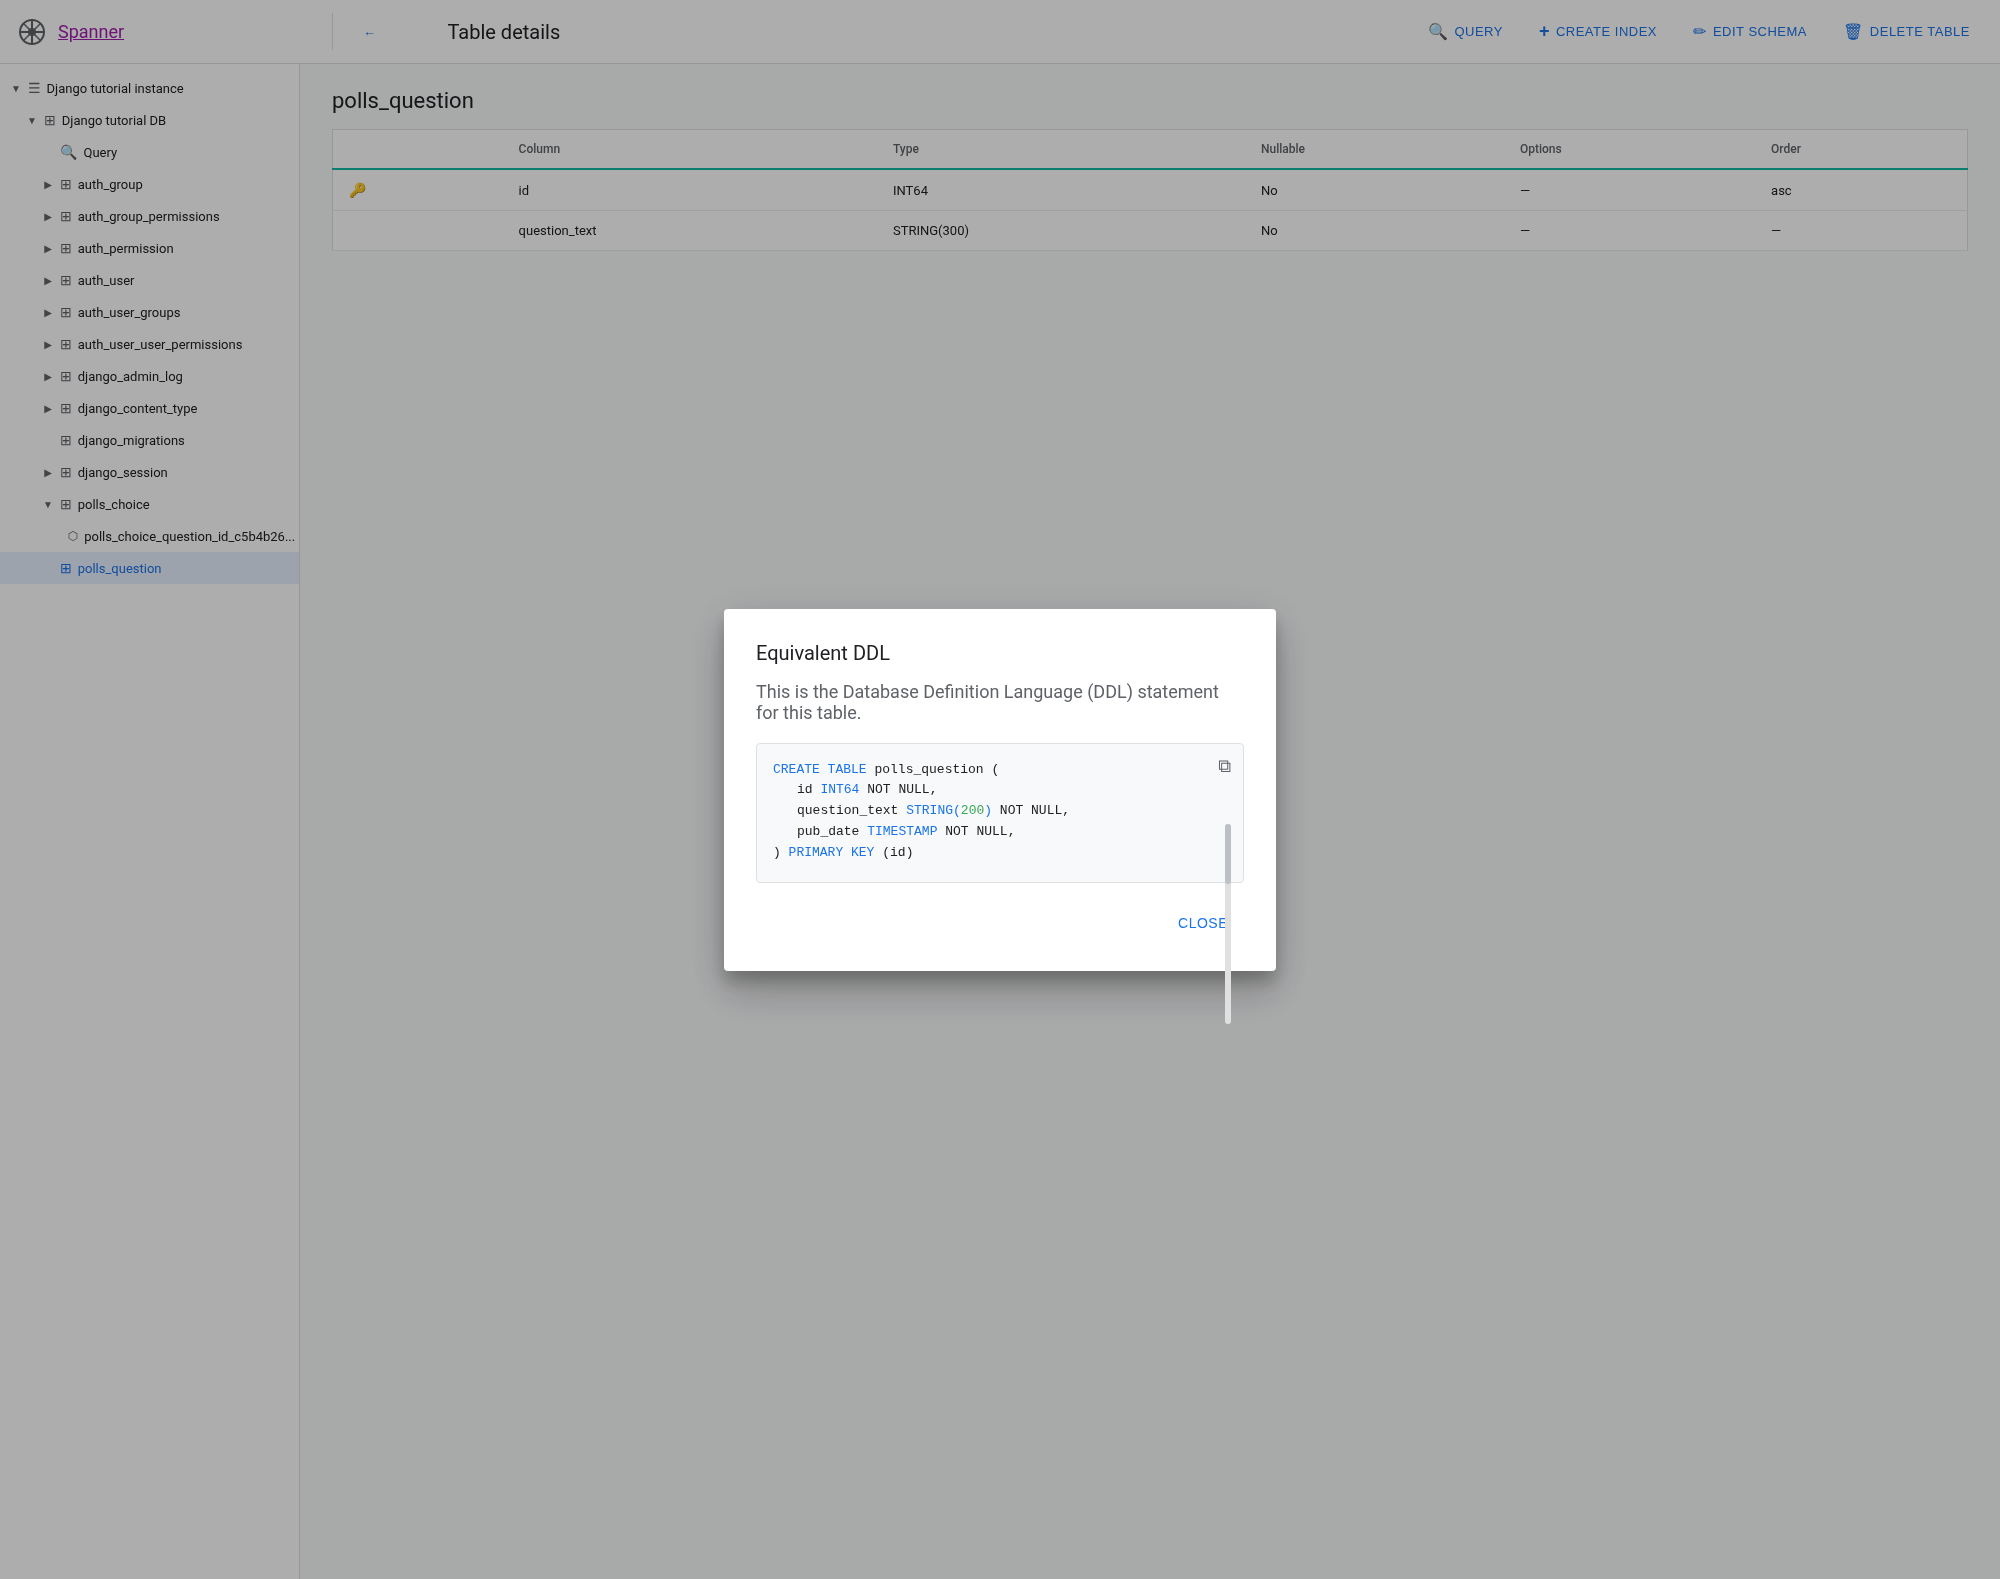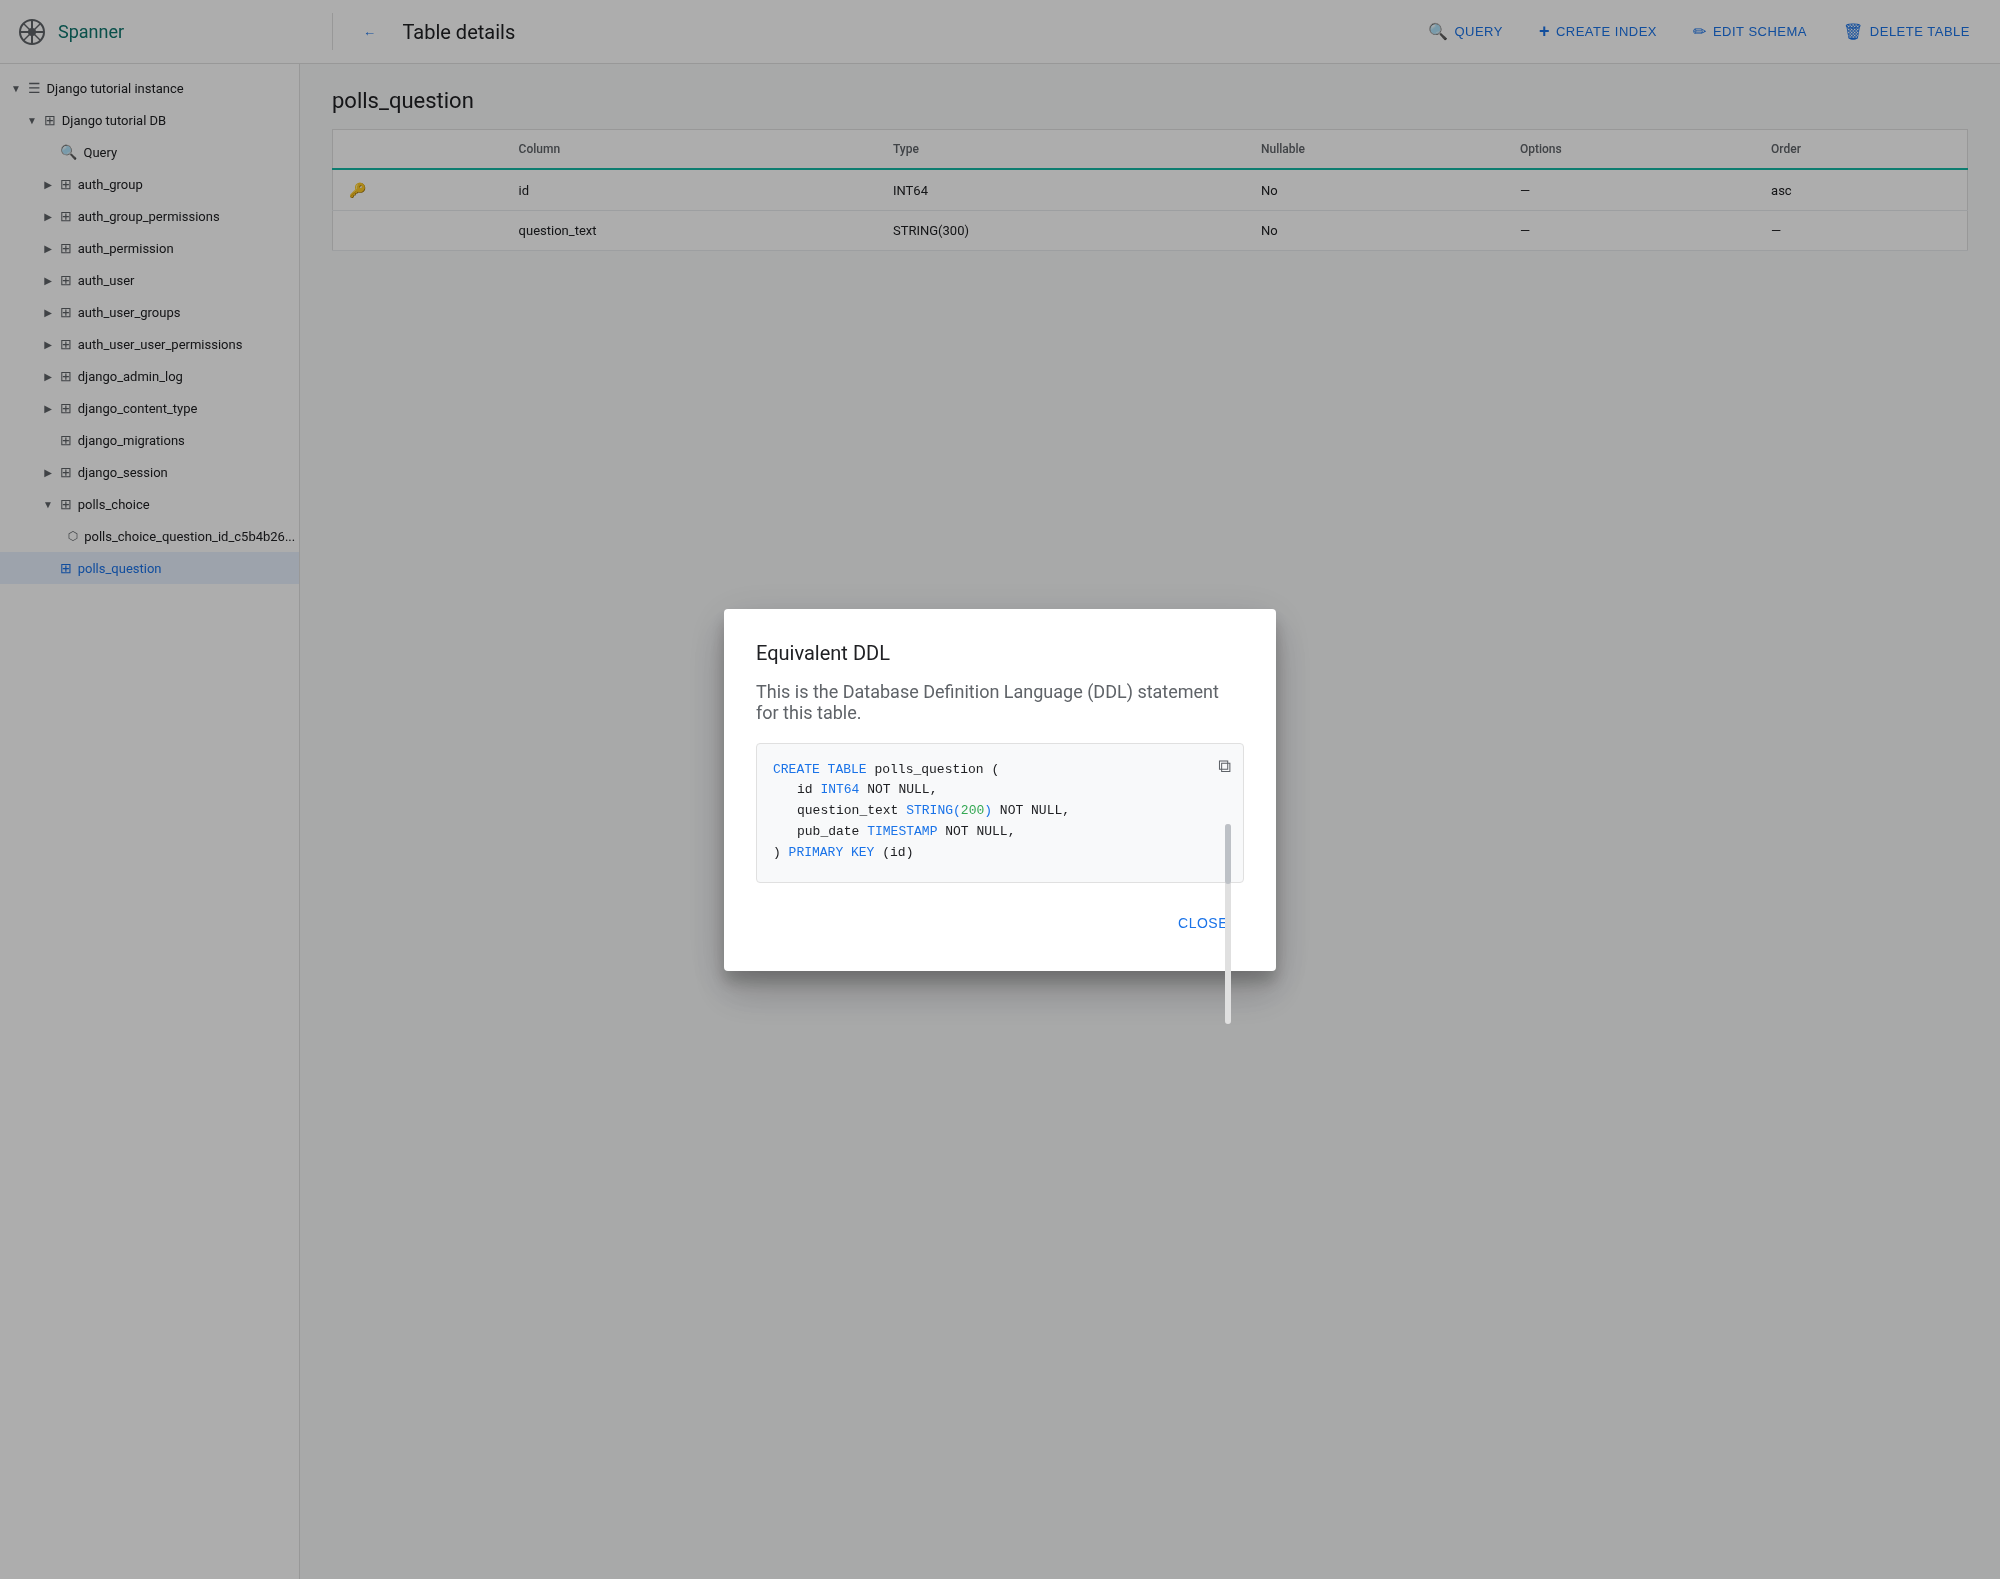--- a/index.html
+++ b/index.html
@@ -16,23 +16,24 @@
       position: fixed;
       top: 0; left: 0; right: 0;
       z-index: 10;
     }
     .topbar-logo {
       display: flex;
       align-items: center;
       gap: 10px;
       font-size: 18px;
       font-weight: 400;
-      color: #0f766e;
+      color: #a21caf;
       margin-right: 16px;
       width: 300px;
+      text-decoration: underline;
     }
     .topbar-logo svg { width: 32px; height: 32px; }
 
     .topbar-title-section {
       display: flex;
       align-items: center;
       gap: 12px;
       flex: 1;
       padding-left: 16px;
       border-left: 1px solid #e0e0e0;
@@ -41,20 +42,21 @@
     .back-arrow {
       color: #1a73e8;
       cursor: pointer;
       font-size: 18px;
     }
 
     .page-title {
       font-size: 20px;
       font-weight: 400;
       color: #202124;
+      margin-left: 45px;
     }
 
     .topbar-actions {
       display: flex;
       align-items: center;
       gap: 8px;
       margin-left: auto;
     }
 
     .action-btn {

